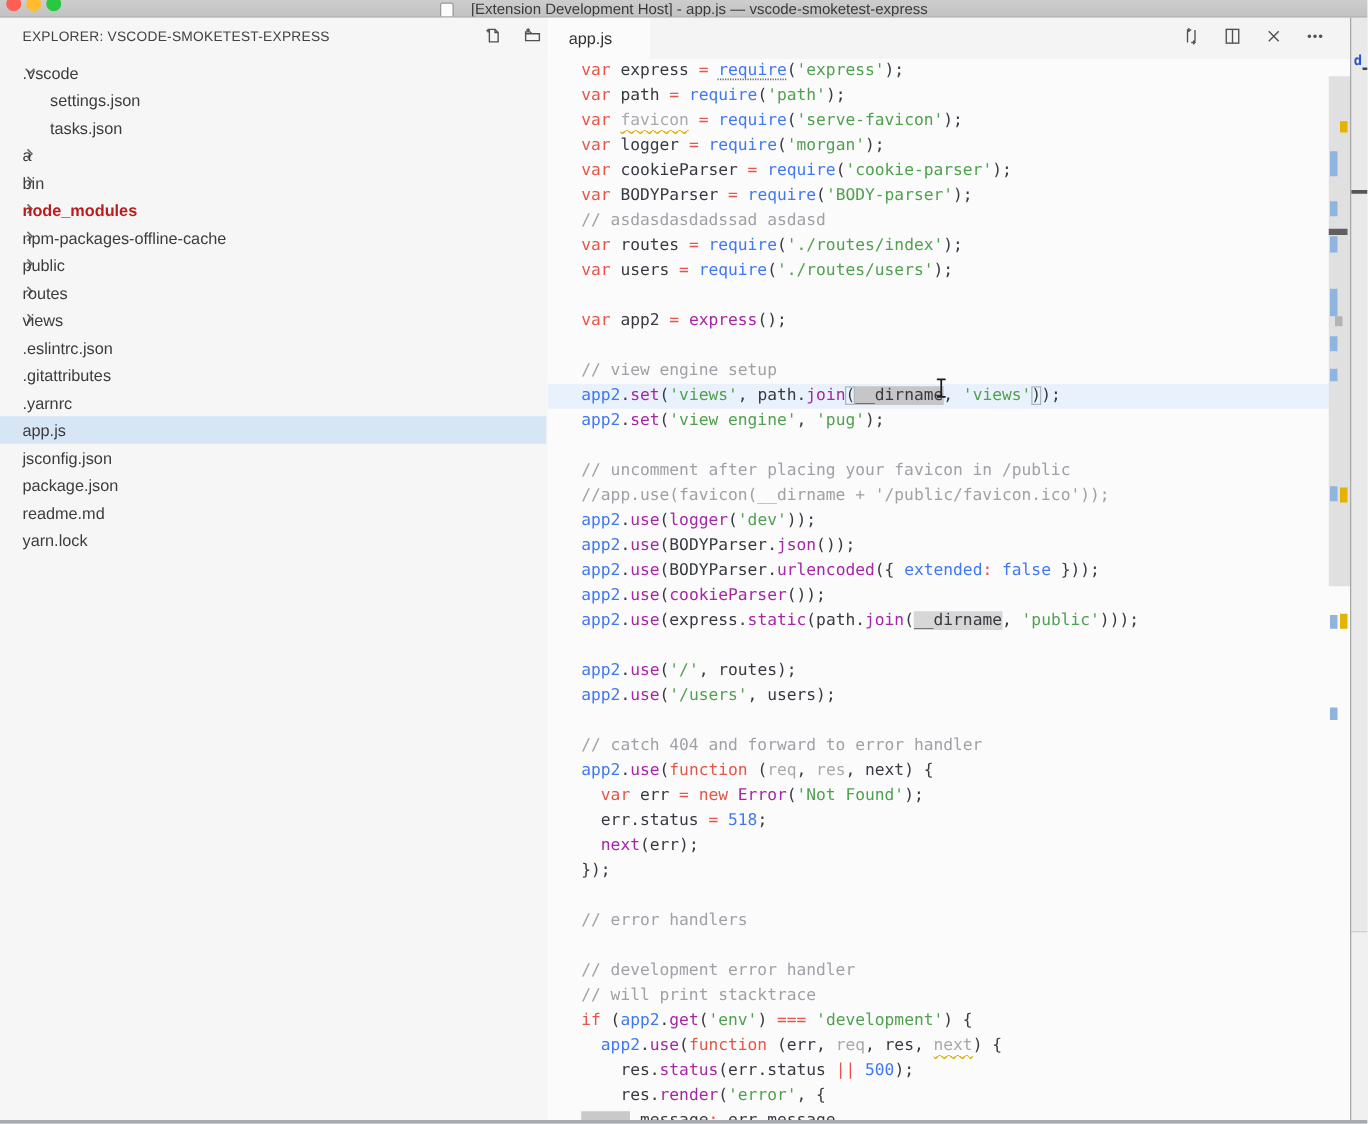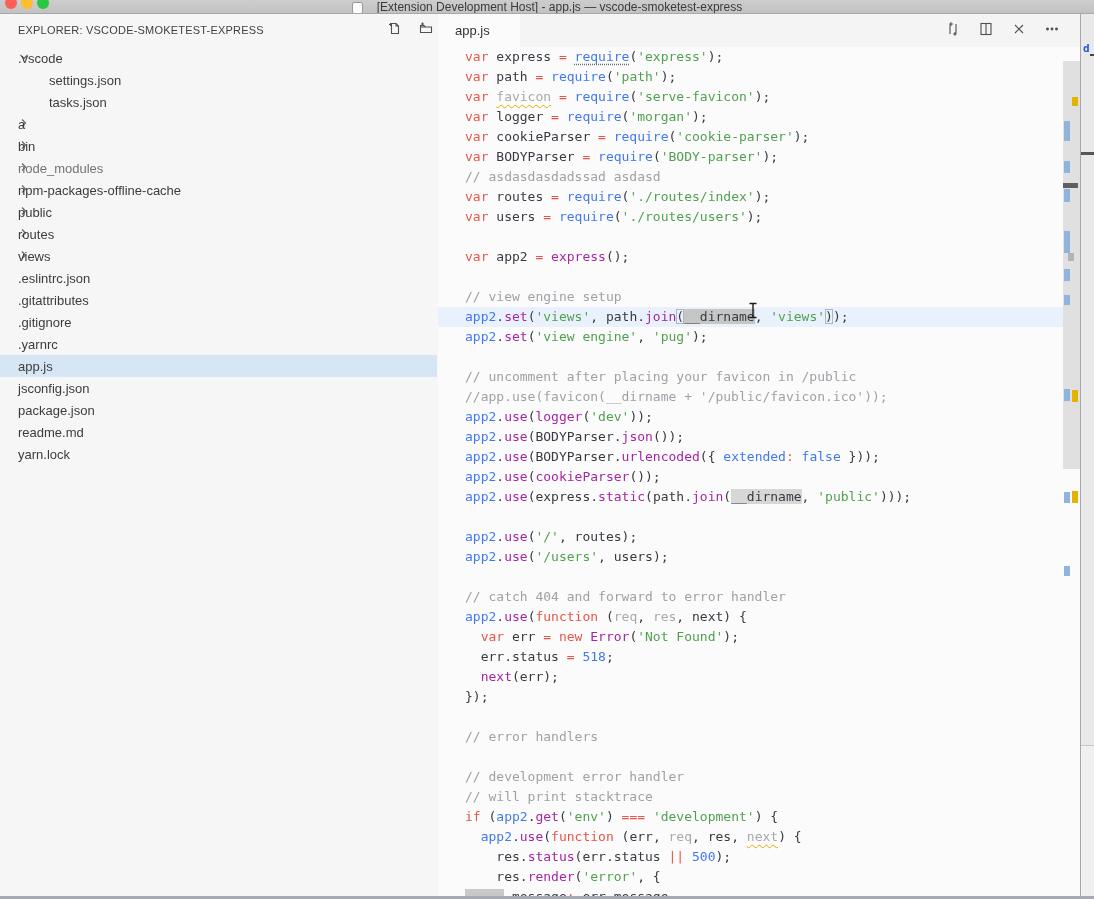--- a/index.html
+++ b/index.html
@@ -25,25 +25,25 @@
   .sb-header { position:relative; height:33px; }
   .sb-title { position:absolute; left:18px; top:10px; font-size:11px; color:#424242; letter-spacing:.2px; }
   .sb-actions { position:absolute; right:20px; top:6px; display:flex; gap:16px; }
   .sb-actions .ico, .tab-actions .ico { width:16px; height:16px; display:inline-block; cursor:pointer; }
   .ico svg { width:16px; height:16px; stroke:#505050; fill:none; stroke-width:1.1; }
 
   .tree { position:absolute; left:0; top:33px; right:0; bottom:0; }
   .trow { position:relative; height:22px; width:437px; font-size:13px; color:#3c3c3c;
     display:flex; align-items:center; cursor:pointer; }
   .trow.selected { background:#d6e6f5; }
-  .trow.dim .tlabel { color:#737373; }
+  .trow.dim .tlabel { color:#b91c1c;font-weight:bold; }
   .tchev { position:absolute; left:18px; top:4px; width:12px; height:12px; }
   .tchev svg { width:12px; height:12px; stroke:#6a6a6a; fill:none; stroke-width:1.3; }
   .tlabel { position:absolute; left:18px; white-space:nowrap; }
-  .trow.d1 .tlabel { left:49px; }
+  .trow.d1 .tlabel { left:40px; }
 
   
   .editor { position:absolute; left:438px; top:14px; width:642px; bottom:3px; background:#fbfbfb; z-index:5; overflow:hidden;}
   .tabbar { position:relative; height:33px; background:#f4f4f4; }
   .tab { position:absolute; left:0; top:0; height:33px; padding:0 30px 0 17px; background:#fbfbfb;
     font-size:13px; color:#333; display:flex; align-items:center; cursor:pointer; }
   .tab-actions { position:absolute; right:20px; top:7px; display:flex; gap:17px; }
 
   .code-area { position:absolute; left:0; top:33px; right:0; bottom:0; overflow:hidden;
     font-family:"DejaVu Sans Mono", monospace; font-size:13px; }
@@ -190,23 +190,20 @@
           </svg></span>
         <span class="tlabel">views</span>
       </div>
       <div class="trow">
         <span class="tlabel">.eslintrc.json</span>
       </div>
       <div class="trow">
         <span class="tlabel">.gitattributes</span>
       </div>
       <div class="trow">
-        <span class="tlabel">.gitignore</span>
-      </div>
-      <div class="trow">
         <span class="tlabel">.yarnrc</span>
       </div>
       <div class="trow selected">
         <span class="tlabel">app.js</span>
       </div>
       <div class="trow">
         <span class="tlabel">jsconfig.json</span>
       </div>
       <div class="trow">
         <span class="tlabel">package.json</span>

